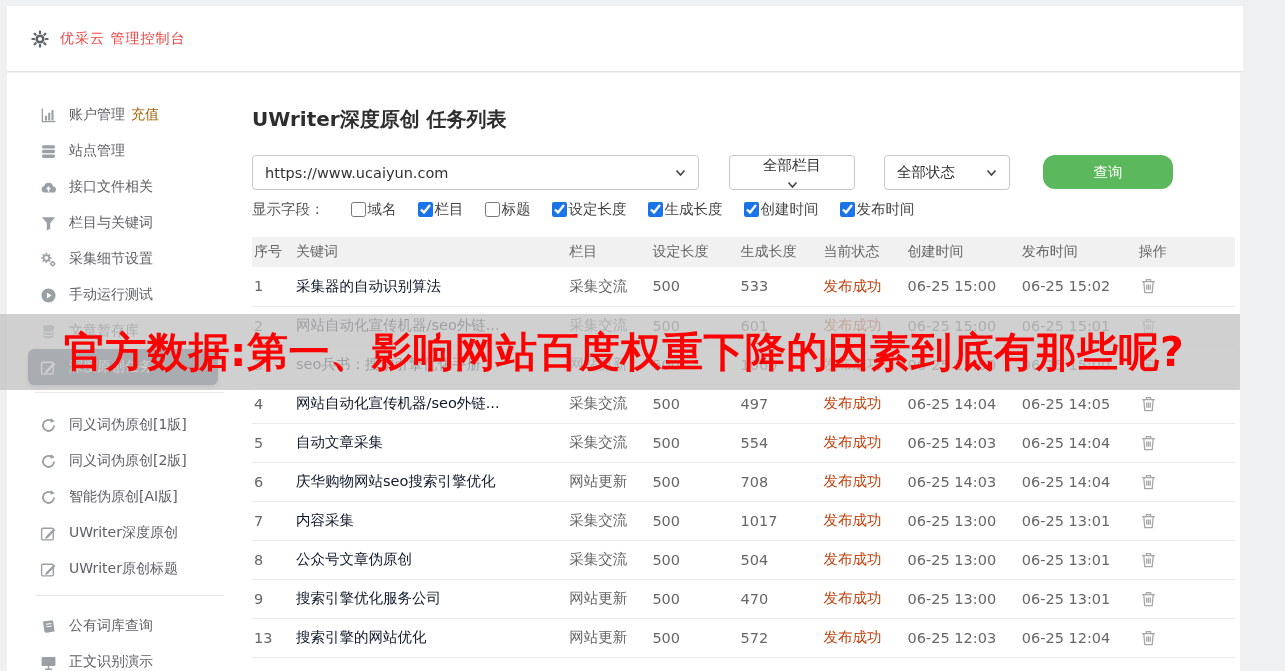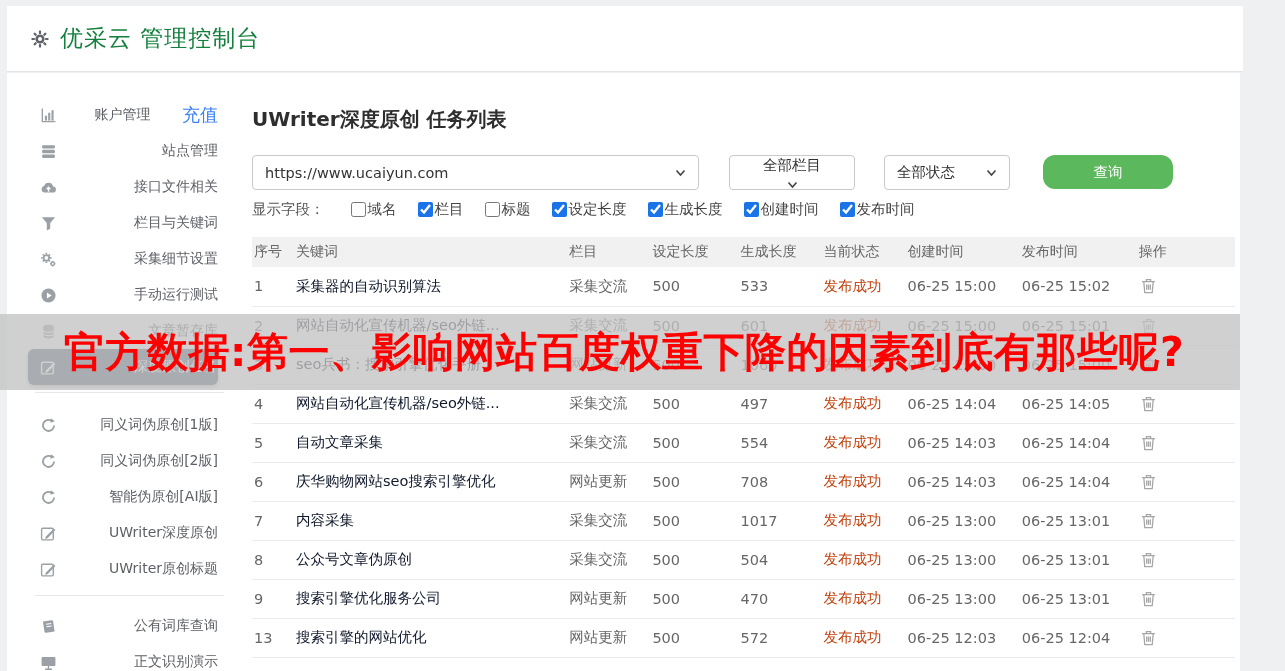--- a/index.html
+++ b/index.html
@@ -4,34 +4,34 @@
 <style>
   * { margin:0; padding:0; box-sizing:border-box; }
   html,body { width:1285px; height:671px; }
   body { font-family:"DejaVu Sans","Liberation Sans",sans-serif; background:#eef0f1; color:#555; }
   #app { position:relative; width:1285px; height:671px; overflow:hidden; background:#eef0f1; }
 
   
   .topbar { position:absolute; left:7px; right:42px; top:6px; height:66px; background:#fff;
             border-bottom:1px solid #e4e4e4; display:flex; align-items:center; padding-left:24px; }
   .topbar .gear { display:inline-flex; margin-right:11px; }
-  .topbar .brand { font-size:23px; color:#15803d; letter-spacing:1px; }
+  .topbar .brand { font-size:14px; color:#ef4444; letter-spacing:1px; }
 
   
   .card { position:absolute; left:7px; top:73px; width:1233px; bottom:0; background:#fff; }
 
   
   .sidebar { position:absolute; top:24px; left:0; width:245px; }
   .sb-item { height:36px; display:flex; align-items:center; margin:0 34px 0 21px;
-             padding-left:12px; border-radius:6px; cursor:pointer;justify-content:space-between; }
+             padding-left:12px; border-radius:6px; cursor:pointer; }
   .sb-item .ico { width:17px; height:17px; display:inline-flex; flex:none; }
   .sb-item .lbl { margin-left:12px; font-size:14px; color:#5d6066; white-space:nowrap; }
   .sb-item.active { background:#4e5c70; box-shadow:0 2px 4px rgba(0,0,0,.25); }
   .sb-item.active .lbl { color:#fff; }
-  .sb-badge { color:#3b82f6; font-size:18px; margin-left:6px; }
+  .sb-badge { color:#a16207; font-size:14px; margin-left:6px; }
   .sb-divider { border:none; border-top:1px solid #e8e8e8; margin:7px 28px 14px 28px; }
   .sb-divider.second { margin-top:8px; margin-bottom:12px; }
 
   
   .page-title { position:absolute; left:245px; top:33px; font-size:20px; color:#2e2e2e; }
   .select { position:absolute; height:35px; border:1px solid #c9c9c9; border-radius:4px; background:#fff;
             display:flex; align-items:center; justify-content:space-between; padding:0 12px; font-size:14.5px;
             color:#333; cursor:pointer; }
   .sel-site   { left:245px; top:82px; width:447px; }
   .sel-column { left:722px; top:82px; width:126px;flex-direction:column; }

